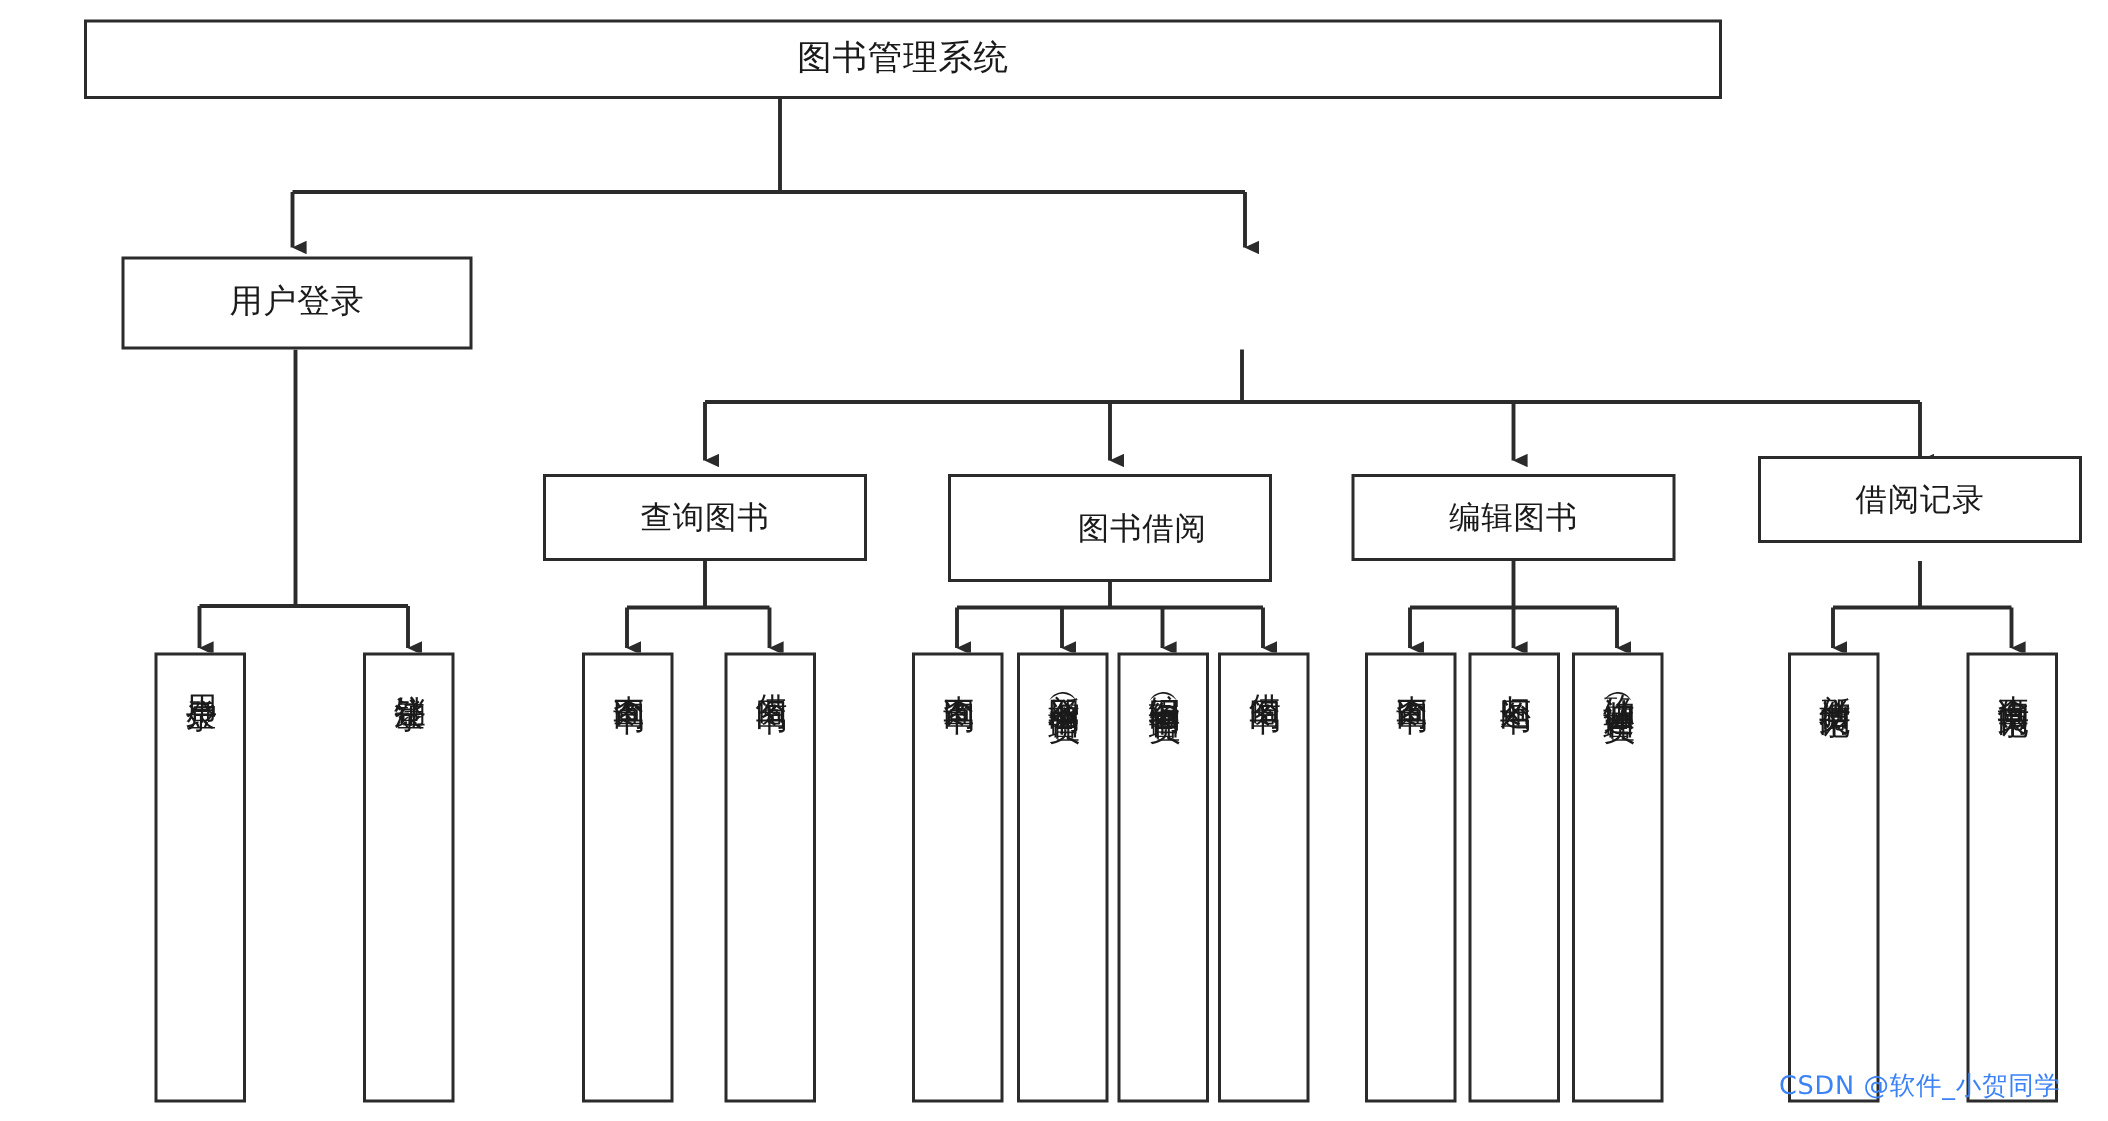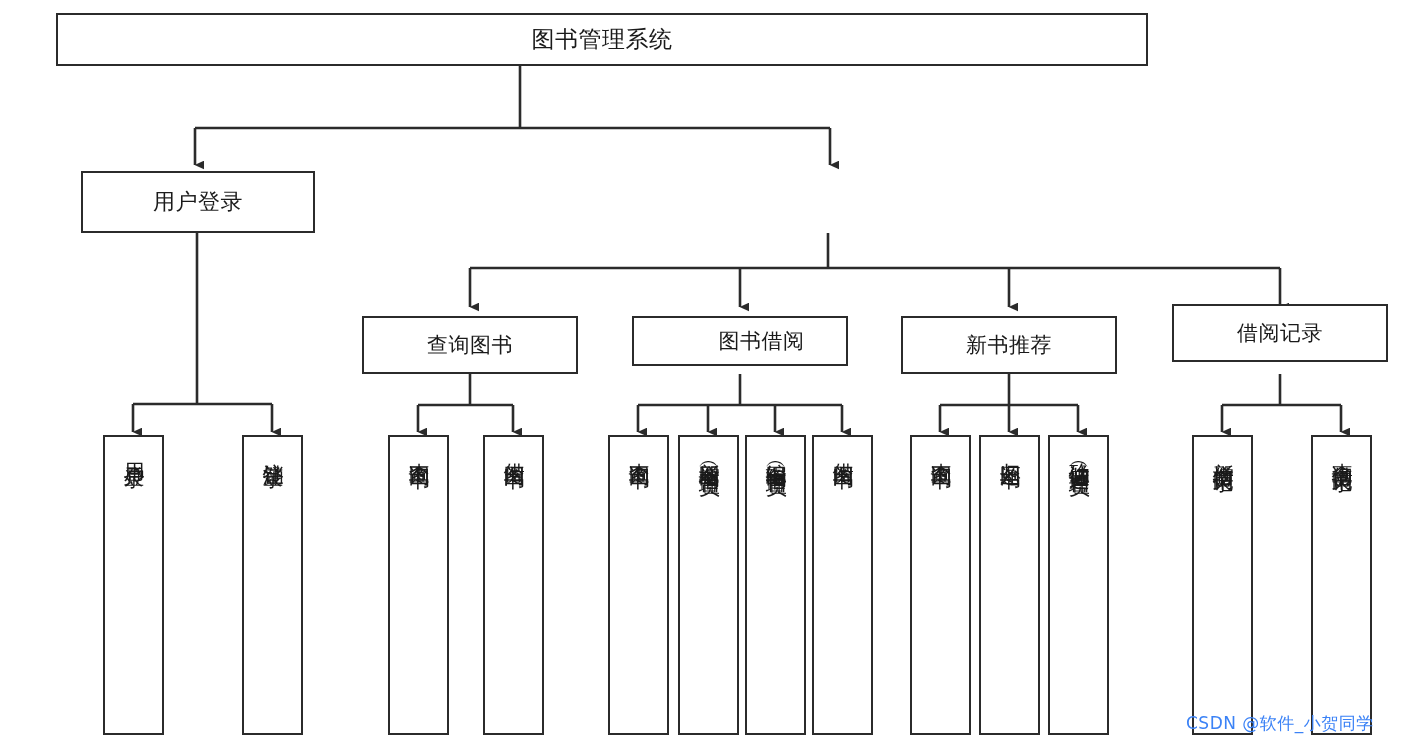--- a/index.html
+++ b/index.html
@@ -138,25 +138,25 @@
     <span class="node-label">图书管理系统</span>
   </div>
 
   <div class="node level2" style="left:81px; top:171px; width:234px; height:62px;">
     <span class="node-label">用户登录</span>
   </div>
 
   <div class="node level3" style="left:362px; top:316px; width:216px; height:58px;">
     <span class="node-label">查询图书</span>
   </div>
-  <div class="node level3" style="left:632px; top:316px; width:216px; height:50px;padding-left:43px;">
+  <div class="node level3" style="left:632px; top:316px; width:216px; height:72px;padding-left:43px;">
     <span class="node-label">图书借阅</span>
   </div>
   <div class="node level3" style="left:901px; top:316px; width:216px; height:58px;">
-    <span class="node-label">新书推荐</span>
+    <span class="node-label">编辑图书</span>
   </div>
   <div class="node level3" style="left:1172px; top:304px; width:216px; height:58px;align-items:center;">
     <span class="node-label">借阅记录</span>
   </div>
 
   <div class="node leaf" style="left:103px; top:435px; width:61px; height:300px;">
     <span class="node-label">用户登录</span>
   </div>
   <div class="node leaf" style="left:242px; top:435px; width:61px; height:300px;">
     <span class="node-label">注销登录</span>

